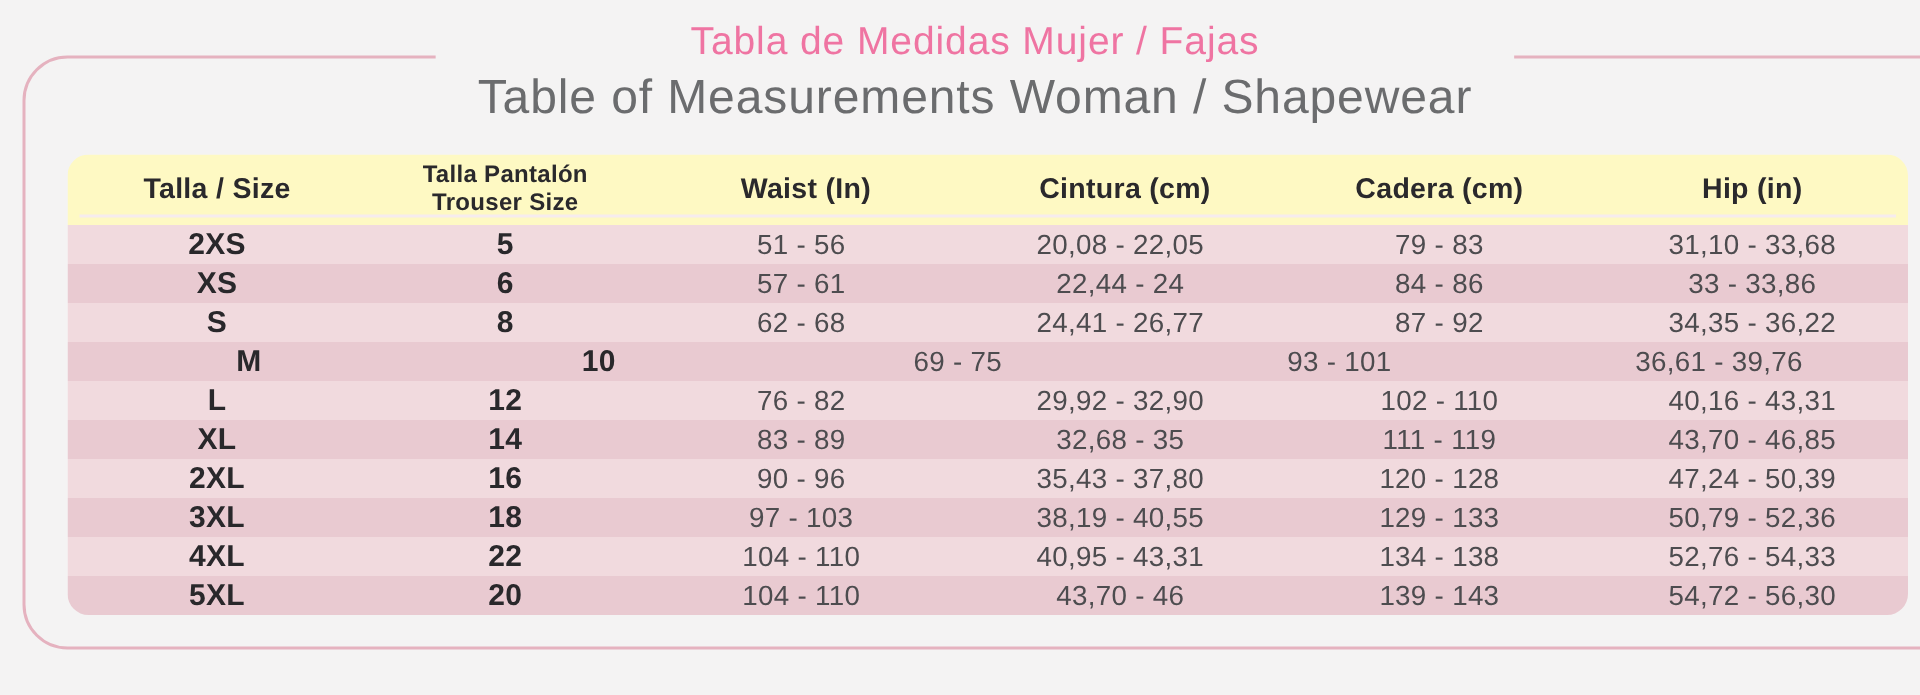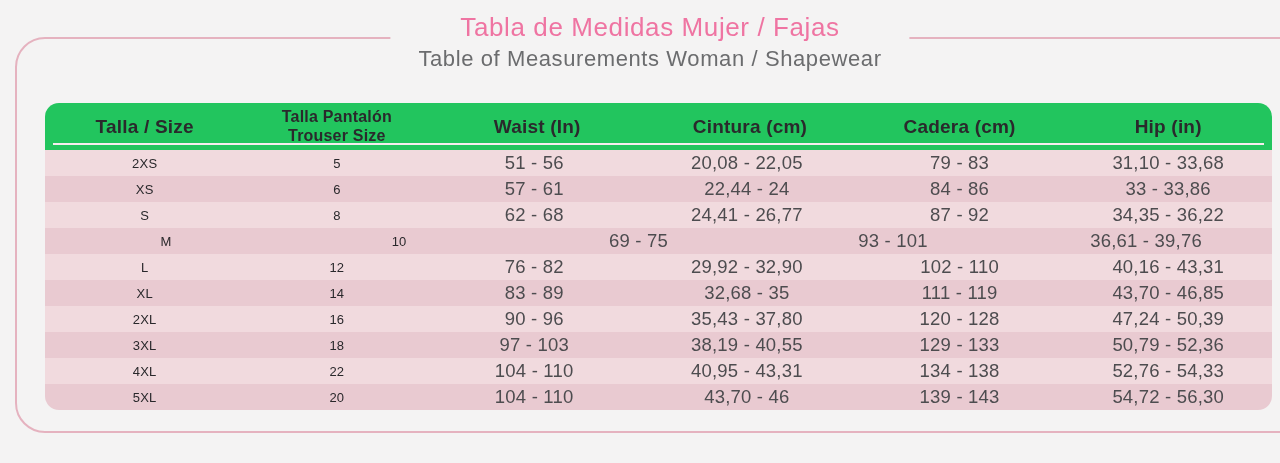--- a/index.html
+++ b/index.html
@@ -35,41 +35,41 @@
     text-align: center;
     z-index: 3;
     white-space: nowrap;
   }
   .title-es {
     font-size: 26px;
     letter-spacing: 0.6px;
     color: #ef74a2;
   }
   .title-en {
-    font-size: 22px;
+    font-size: 32px;
     letter-spacing: 0.6px;
     color: #6b6c6e;
     margin-top: 3px;
   }
 
   
   .table {
     position: absolute;
     left: 45px; top: 103px;
     width: 1227px;
     border-radius: 14px;
     overflow: hidden;
     z-index: 2;
   }
   .thead {
     position: relative;
     display: flex;
     align-items: center;
     height: 47px;
-    background: #22c55e;
+    background: #fef9c3;
   }
   .thead::after {           
     content: "";
     position: absolute;
     left: 8px; right: 8px; bottom: 5px;
     height: 2px;
     background: #f6ecee;
   }
   .th {
     text-align: center;
@@ -88,22 +88,22 @@
   .tbody .trow:nth-child(odd)  { background: #f1dade; }
   .tbody .trow:nth-child(even) { background: #e9cad1; }
 
   .cell {
     text-align: center;
     font-size: 18.5px;
     color: #4d4c4f;
     letter-spacing: 0.2px;
   }
   .cell.bold {
-    font-weight: 400;
-    font-size: 13px;
+    font-weight: 700;
+    font-size: 20px;
     color: #29282b;
   }
 
   
   .c1 { flex: 97 0 0; }
   .c2 { flex: 90 0 0; }
   .c3 { flex: 102 0 0; }
   .c4 { flex: 105 0 0; }
   .c5 { flex: 102 0 0; }
   .c6 { flex: 101 0 0; }

